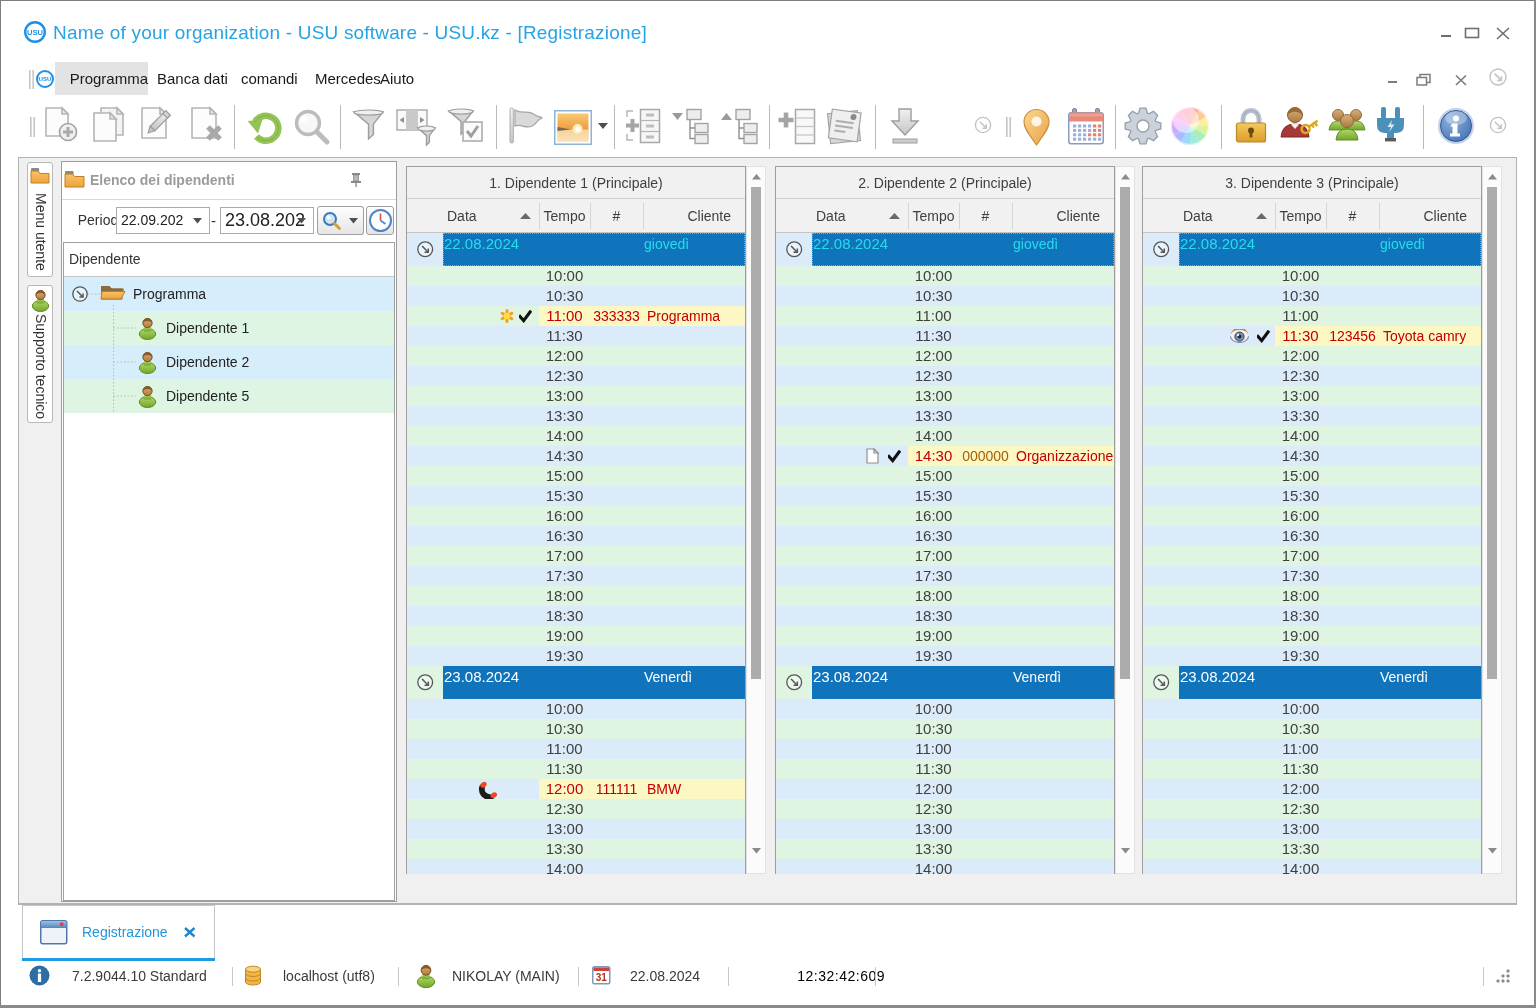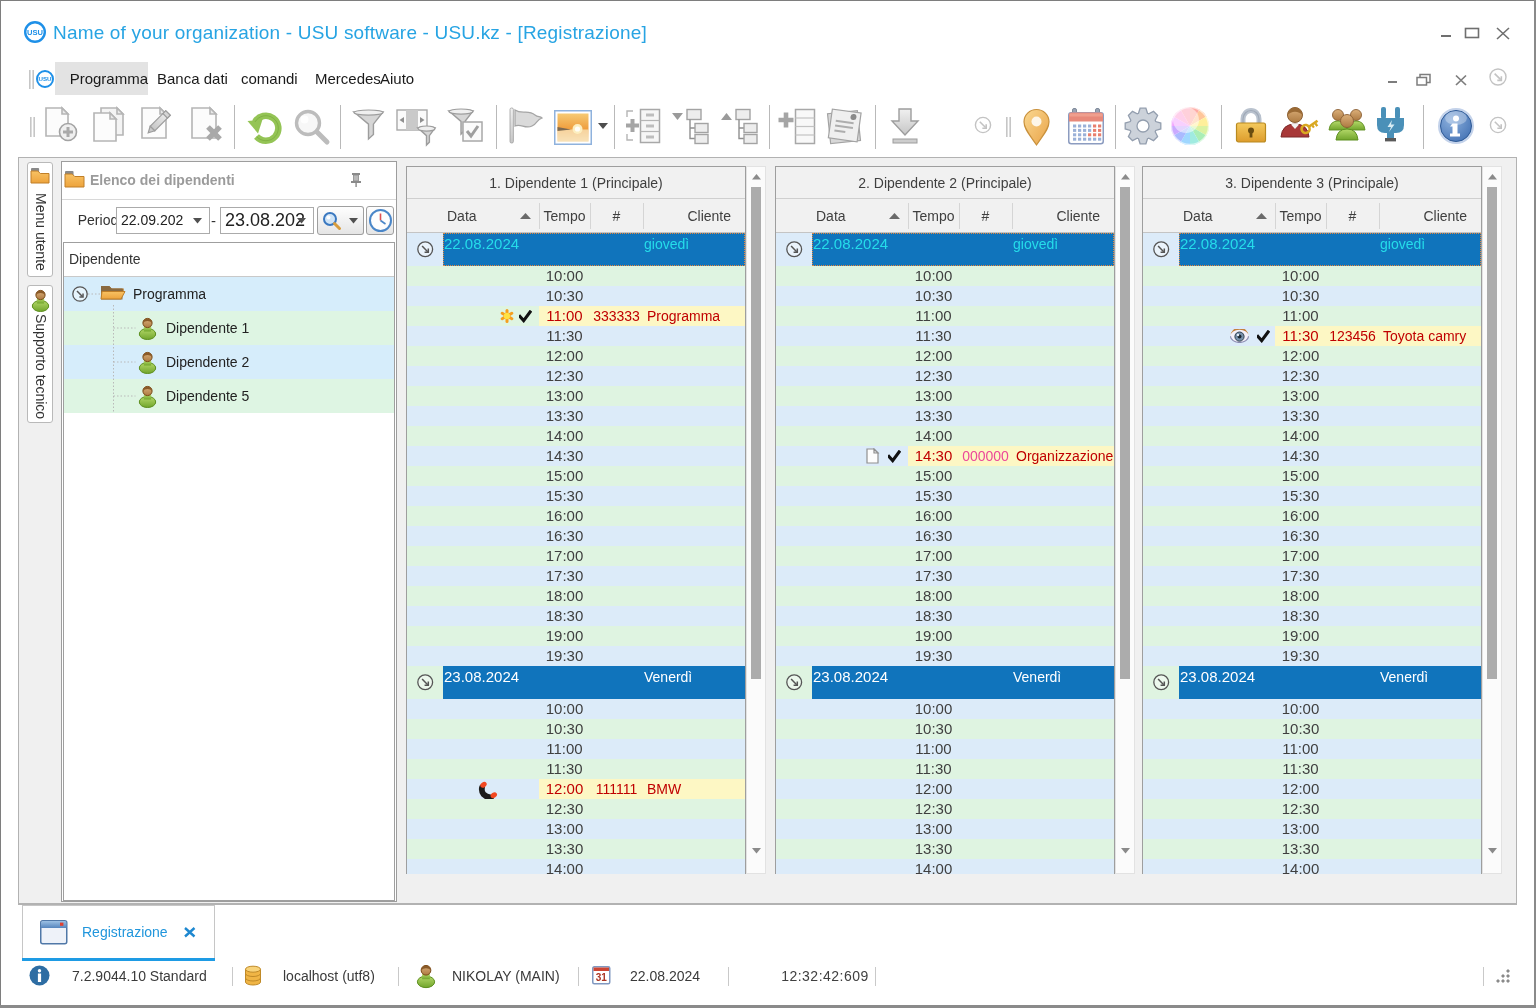--- a/index.html
+++ b/index.html
@@ -590,21 +590,21 @@
 <div style="position:absolute;left:132px;top:133px;width:51px;height:20px;line-height:20px;font-size:15px;color:#3f3f3f;text-align:center;">12:30</div>
 <div style="position:absolute;left:0;top:153px;width:338px;height:20px;background:#dff4e1;"></div>
 <div style="position:absolute;left:132px;top:153px;width:51px;height:20px;line-height:20px;font-size:15px;color:#3f3f3f;text-align:center;">13:00</div>
 <div style="position:absolute;left:0;top:173px;width:338px;height:20px;background:#dcebf9;"></div>
 <div style="position:absolute;left:132px;top:173px;width:51px;height:20px;line-height:20px;font-size:15px;color:#3f3f3f;text-align:center;">13:30</div>
 <div style="position:absolute;left:0;top:193px;width:338px;height:20px;background:#dff4e1;"></div>
 <div style="position:absolute;left:132px;top:193px;width:51px;height:20px;line-height:20px;font-size:15px;color:#3f3f3f;text-align:center;">14:00</div>
 <div style="position:absolute;left:0;top:213px;width:338px;height:20px;background:#dcebf9;"></div>
 <div style="position:absolute;left:132px;top:213px;width:206px;height:20px;background:#fdf7c4;"></div>
 <div style="position:absolute;left:132px;top:213px;width:51px;height:20px;line-height:20px;font-size:15px;color:#c00000;text-align:center;">14:30</div>
-<div style="position:absolute;left:183px;top:213px;width:53px;height:33px;line-height:20px;font-size:14px;color:#ec4899;text-align:center;">000000</div>
+<div style="position:absolute;left:183px;top:213px;width:53px;height:33px;line-height:20px;font-size:14px;color:#a16207;text-align:center;">000000</div>
 <div style="position:absolute;left:240px;top:213px;width:98px;height:20px;line-height:20px;font-size:14px;color:#c00000;overflow:hidden;">Organizzazione: N</div>
 <svg style="position:absolute;left:90px;top:215px" width="14" height="16">
       <path d="M1,1 h7 l4,4 v10 h-11 z" fill="#fdfdfd" stroke="#909090" stroke-width="1.2"></path>
       <path d="M8,1 v4 h4 z" fill="#e9e9e9" stroke="#909090" stroke-width="1.2"></path>
     </svg>
 <svg style="position:absolute;left:112px;top:217px" width="13" height="13">
       <path d="M1,6.5 L4.666666666666666,10.625 L11.083333333333332,1.9166666666666665" fill="none" stroke="#111" stroke-width="3.1" stroke-linecap="square"></path>
     </svg>
 <div style="position:absolute;left:0;top:233px;width:338px;height:20px;background:#dff4e1;"></div>
 <div style="position:absolute;left:132px;top:233px;width:51px;height:20px;line-height:20px;font-size:15px;color:#3f3f3f;text-align:center;">15:00</div>
@@ -811,21 +811,21 @@
   </svg>
 <div style="position:absolute;left:452px;top:962px;width:150px;height:28px;line-height:28px;font-size:14px;color:#3a3a3a;text-align:left;font-weight:normal;white-space:nowrap;">NIKOLAY (MAIN)</div>
 <div style="position:absolute;left:578px;top:967px;width:1px;height:19px;background:#c9c9c9;"></div>
 <svg style="position:absolute;left:592px;top:965px;overflow:visible" width="19" height="20">
     <rect x="0.75" y="1.75" width="17" height="17" rx="1.5" fill="#fff" stroke="#8098c0" stroke-width="1.5"></rect>
     <rect x="1.5" y="2.5" width="15.5" height="3.5" fill="#cc4433"></rect>
     <text x="9.2" y="15.5" font-size="10" font-weight="bold" fill="#aa3322" text-anchor="middle" font-family="Liberation Sans,sans-serif">31</text>
   </svg>
 <div style="position:absolute;left:630px;top:962px;width:120px;height:28px;line-height:28px;font-size:14px;color:#3a3a3a;text-align:left;font-weight:normal;white-space:nowrap;">22.08.2024</div>
 <div style="position:absolute;left:728px;top:967px;width:1px;height:19px;background:#c9c9c9;"></div>
-<div style="position:absolute;left:765px;top:962px;width:120px;height:28px;line-height:28px;font-size:14px;color:#404040;text-align:center;font-weight:normal;white-space:nowrap;letter-spacing:0.5px;">12:32:42:609</div>
+<div style="position:absolute;left:765px;top:962px;width:120px;height:28px;line-height:28px;font-size:14px;color:#000000;text-align:right;font-weight:normal;white-space:nowrap;letter-spacing:0.5px;">12:32:42:609</div>
 <div style="position:absolute;left:875px;top:967px;width:1px;height:19px;background:#c9c9c9;"></div>
 <div style="position:absolute;left:1483px;top:967px;width:1px;height:19px;background:#c9c9c9;"></div>
 <svg style="position:absolute;left:1496px;top:969px;overflow:visible" width="16" height="16">
     <path d="M12,0 l2,2 -2,2 -2,-2 z" fill="#8a8a8a"></path>
     <path d="M7,5 l2,2 -2,2 -2,-2 z" fill="#8a8a8a"></path>
     <path d="M12,5 l2,2 -2,2 -2,-2 z" fill="#8a8a8a"></path>
     <path d="M2,10 l2,2 -2,2 -2,-2 z" fill="#8a8a8a"></path>
     <path d="M7,10 l2,2 -2,2 -2,-2 z" fill="#8a8a8a"></path>
     <path d="M12,10 l2,2 -2,2 -2,-2 z" fill="#8a8a8a"></path>
   </svg>

